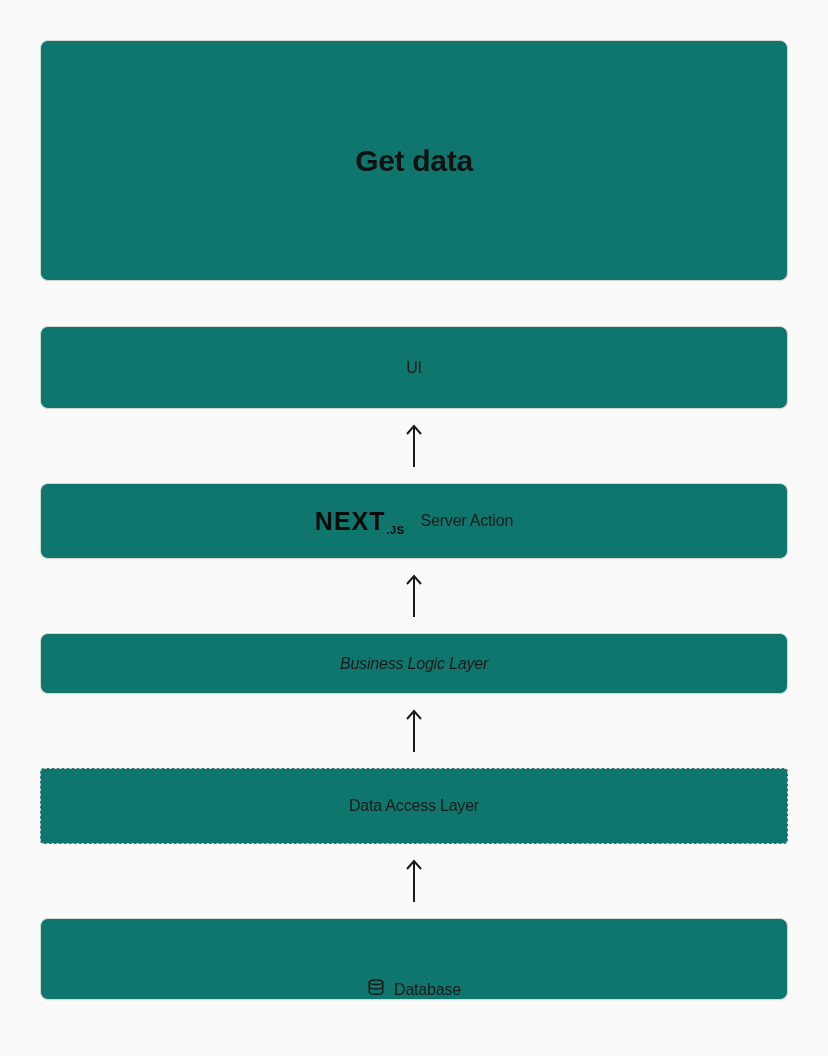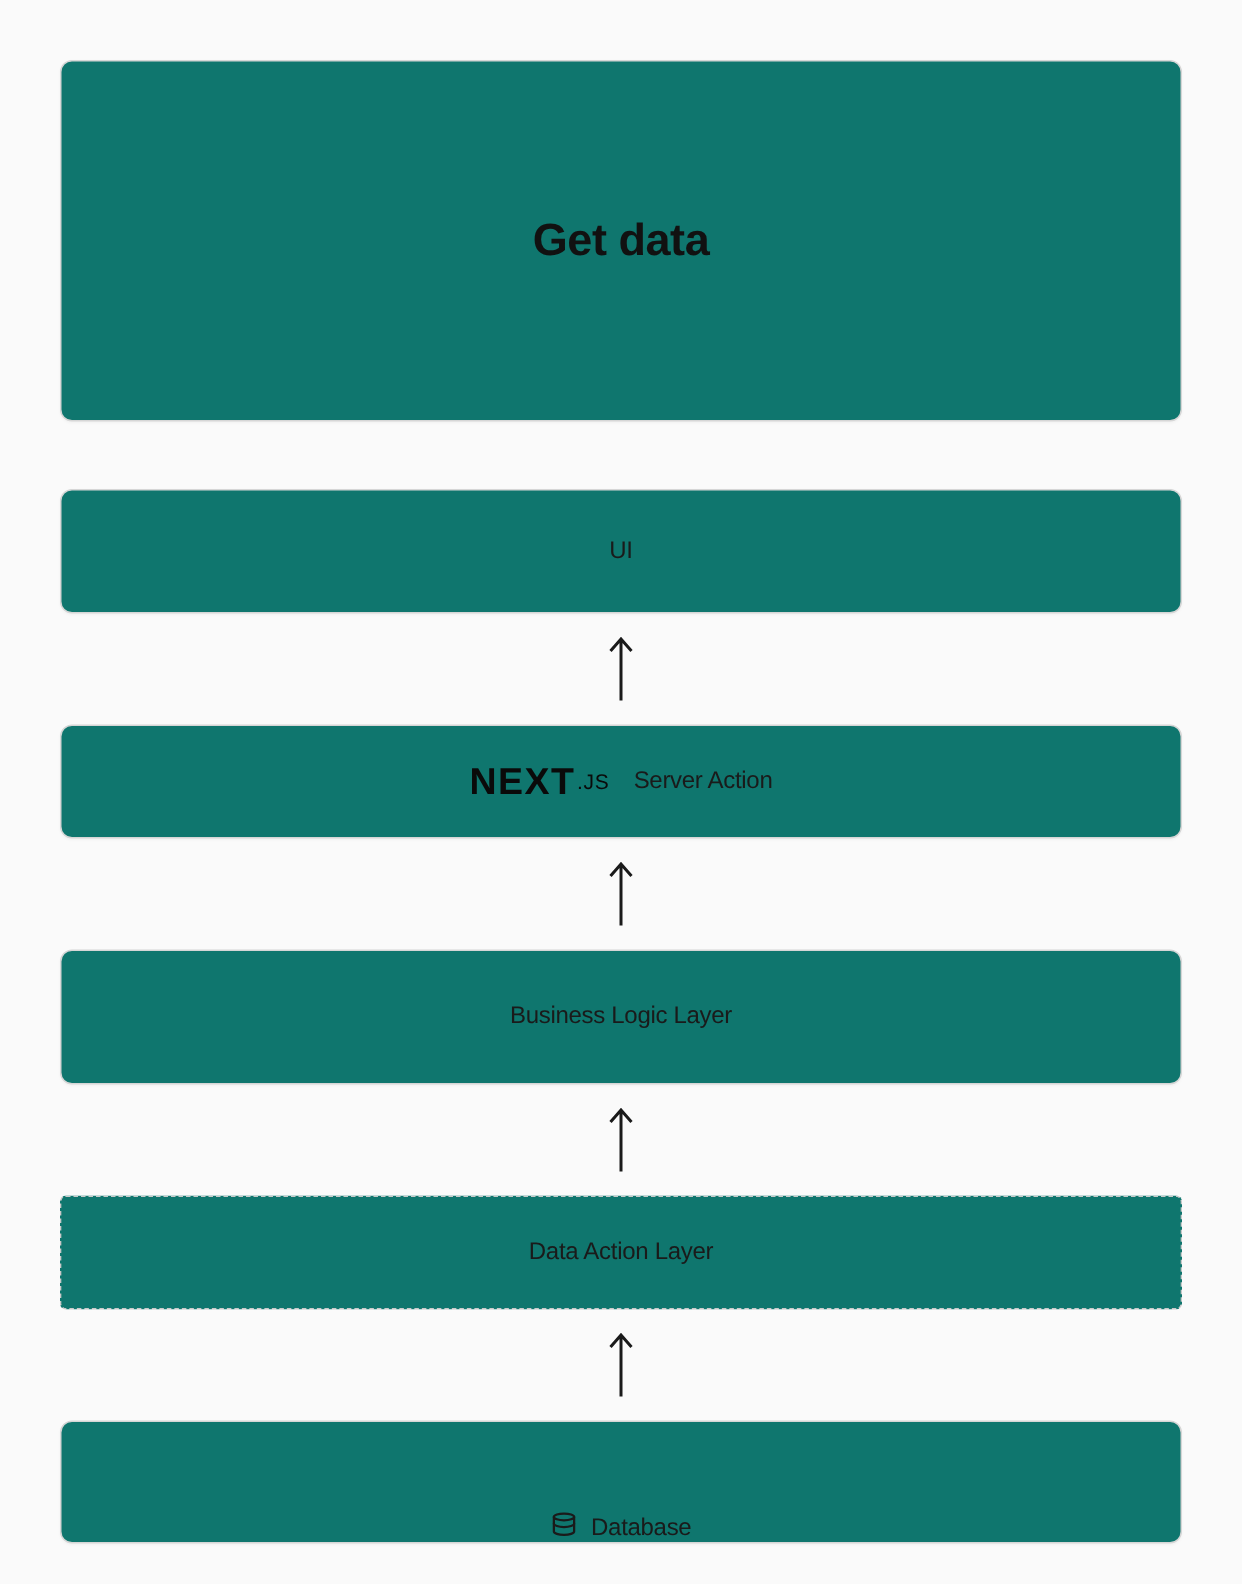--- a/index.html
+++ b/index.html
@@ -38,21 +38,21 @@
     margin-bottom: 45px;
   }
   .hero-title {
     font-size: 30px;
     font-weight: 700;
     letter-spacing: -0.3px;
     color: #111111;
   }
   .card.ui     { height: 83px; }
   .card.next   { height: 76px; }
-  .card.bll    { height: 90px; }
+  .card.bll    { height: 61px; font-style: italic; }
   .card.dal    {
     height: 76px;
     border: 1px dashed #c9c9c9;
     border-radius: 4px;
     box-shadow: none;
   }
   .card.db     { height: 82px; align-items: flex-end; }
   .node-label {
     font-size: 16px;
     font-weight: 400;
@@ -60,31 +60,31 @@
     color: #1a1a1a;
   }
   .arrow-row {
     height: 74px;
     display: flex;
     align-items: center;
     justify-content: center;
   }
   .brand-wrap {
     display: flex;
-    align-items: center;
+    align-items: flex-end;
   }
   .brand {
     font-size: 25px;
     font-weight: 700;
     letter-spacing: 1px;
     color: #0a0a0a;
   }
   .brand-suffix {
-    font-size: 14px;
-    font-weight: 400;
+    font-size: 11px;
+    font-weight: 700;
     letter-spacing: 0.5px;
     color: #0a0a0a;
     margin-left: 1px;
   }
   .brand-gap { width: 16px; }
   .db-icon-wrap {
     display: flex;
     align-items: center;
     margin-right: 9px;
   }
@@ -128,21 +128,21 @@
       <span class="node-label">Business Logic Layer</span>
     </div>
 
     <div class="arrow-row">
       <svg width="24" height="46" viewBox="0 0 24 46">
         <path d="M12 44 L12 4 M5 11 L12 3 L19 11" fill="none" stroke="#1a1a1a" stroke-width="2"></path>
       </svg>
     </div>
 
     <div class="card dal">
-      <span class="node-label">Data Action Layer</span>
+      <span class="node-label">Data Access Layer</span>
     </div>
 
     <div class="arrow-row">
       <svg width="24" height="46" viewBox="0 0 24 46">
         <path d="M12 44 L12 4 M5 11 L12 3 L19 11" fill="none" stroke="#1a1a1a" stroke-width="2"></path>
       </svg>
     </div>
 
     <div class="card db">
       <span class="db-icon-wrap">

